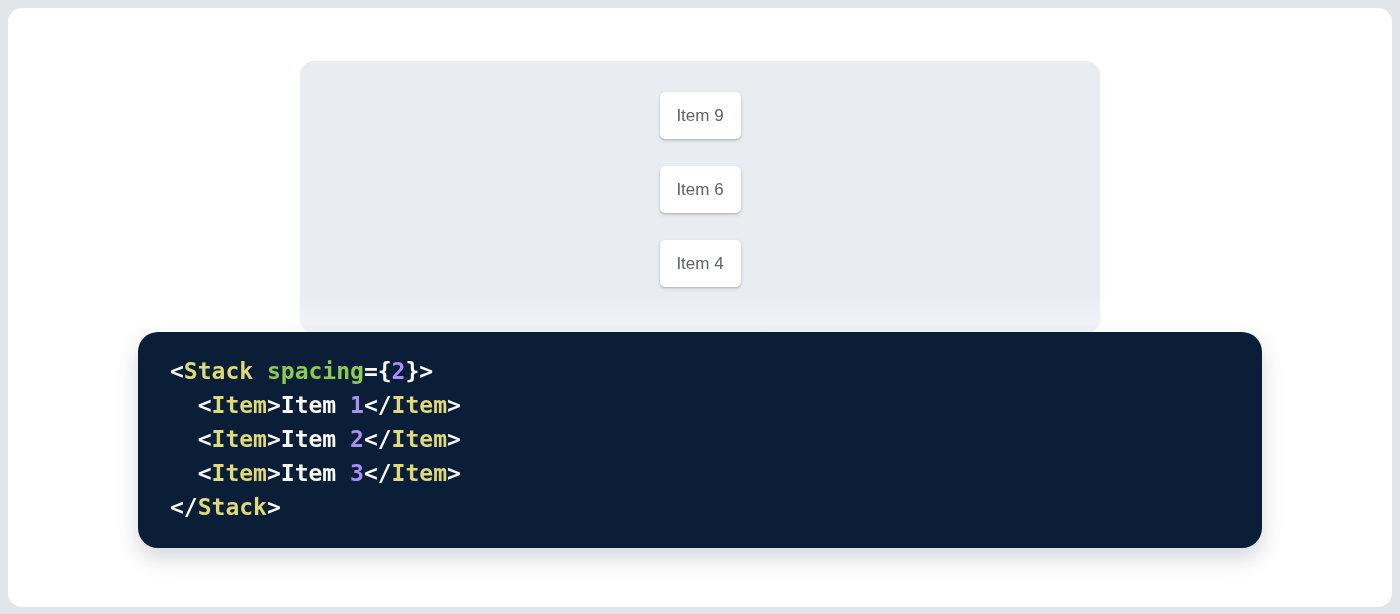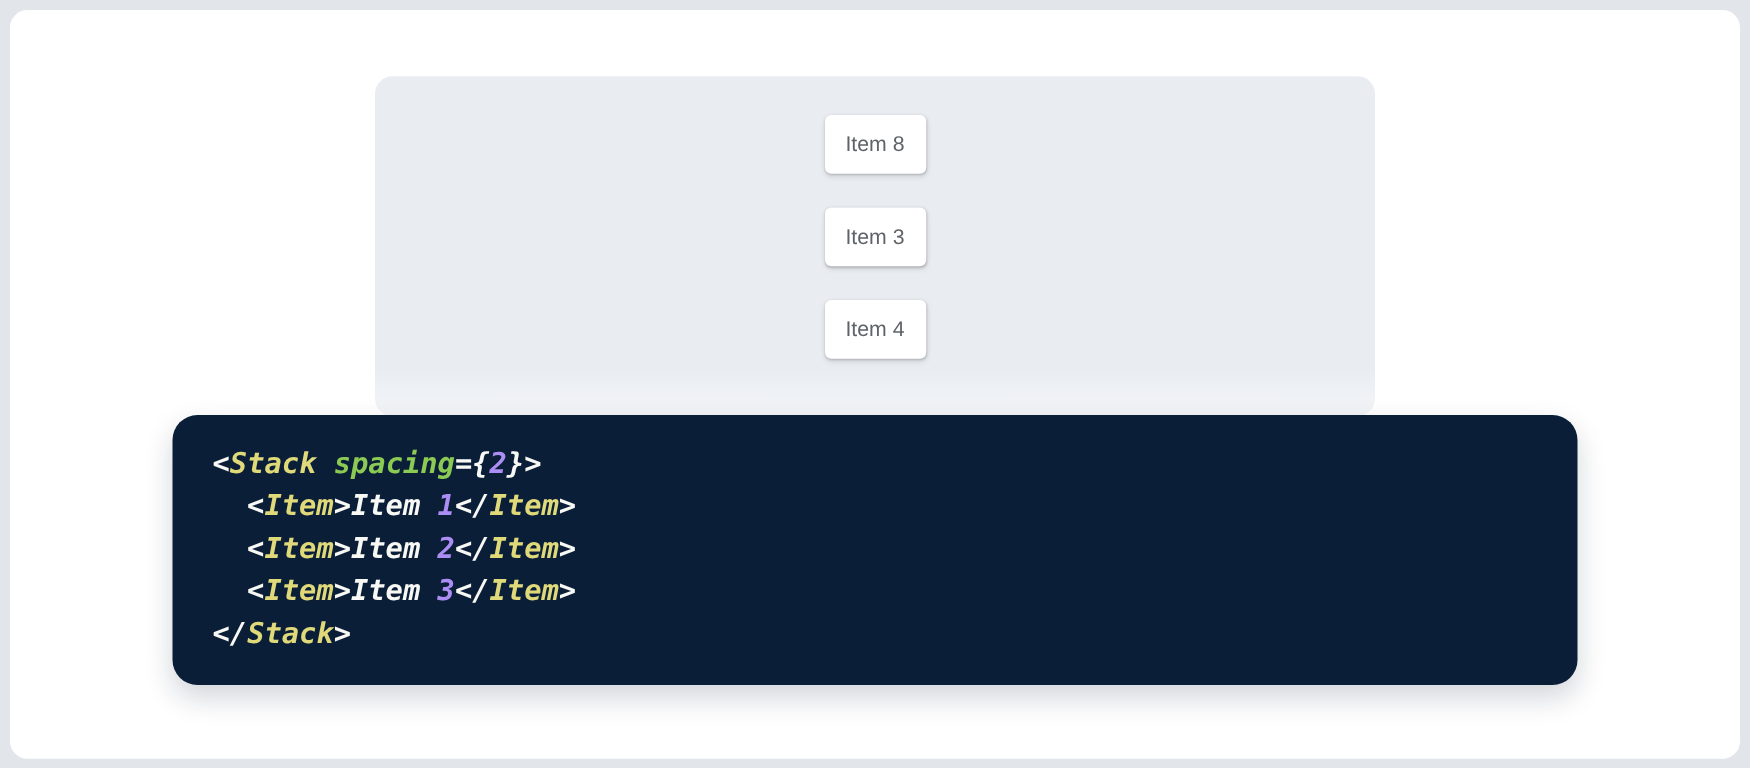--- a/index.html
+++ b/index.html
@@ -73,41 +73,40 @@
     font-size: 23px;
     font-weight: bold;
     color: var(--code_plain, #f8f8f5);
     overflow: hidden;
   }
 
   .code-line {
     white-space: pre;
     line-height: 34px;
     height: 34px;
-    font-style: italic;
   }
 
   .tok-punct { color: var(--code_plain, #f8f8f5); }
   .tok-plain { color: var(--code_plain, #f8f8f5); }
   .tok-tag   { color: var(--code_tag, #dfd97a); }
   .tok-attr  { color: var(--code_attr, #8ccb53); }
   .tok-num   { color: var(--code_num, #ab8df3); }
 </style>
 </head>
 <body>
 
 <div class="page">
 
   <div class="preview-panel">
     <div class="stack">
       <div class="item-card">
-        <span>Item 8</span>
+        <span>Item 9</span>
       </div>
       <div class="item-card">
-        <span>Item 3</span>
+        <span>Item 6</span>
       </div>
       <div class="item-card">
         <span>Item 4</span>
       </div>
     </div>
   </div>
 
   <pre class="code-block"><div class="code-line"><span class="tok-punct">&lt;</span><span class="tok-tag">Stack</span><span class="tok-plain"> </span><span class="tok-attr">spacing</span><span class="tok-punct">={</span><span class="tok-num">2</span><span class="tok-punct">}&gt;</span></div><div class="code-line"><span class="tok-punct">  &lt;</span><span class="tok-tag">Item</span><span class="tok-punct">&gt;</span><span class="tok-plain">Item </span><span class="tok-num">1</span><span class="tok-punct">&lt;/</span><span class="tok-tag">Item</span><span class="tok-punct">&gt;</span></div><div class="code-line"><span class="tok-punct">  &lt;</span><span class="tok-tag">Item</span><span class="tok-punct">&gt;</span><span class="tok-plain">Item </span><span class="tok-num">2</span><span class="tok-punct">&lt;/</span><span class="tok-tag">Item</span><span class="tok-punct">&gt;</span></div><div class="code-line"><span class="tok-punct">  &lt;</span><span class="tok-tag">Item</span><span class="tok-punct">&gt;</span><span class="tok-plain">Item </span><span class="tok-num">3</span><span class="tok-punct">&lt;/</span><span class="tok-tag">Item</span><span class="tok-punct">&gt;</span></div><div class="code-line"><span class="tok-punct">&lt;/</span><span class="tok-tag">Stack</span><span class="tok-punct">&gt;</span></div></pre>
 
 </div>

